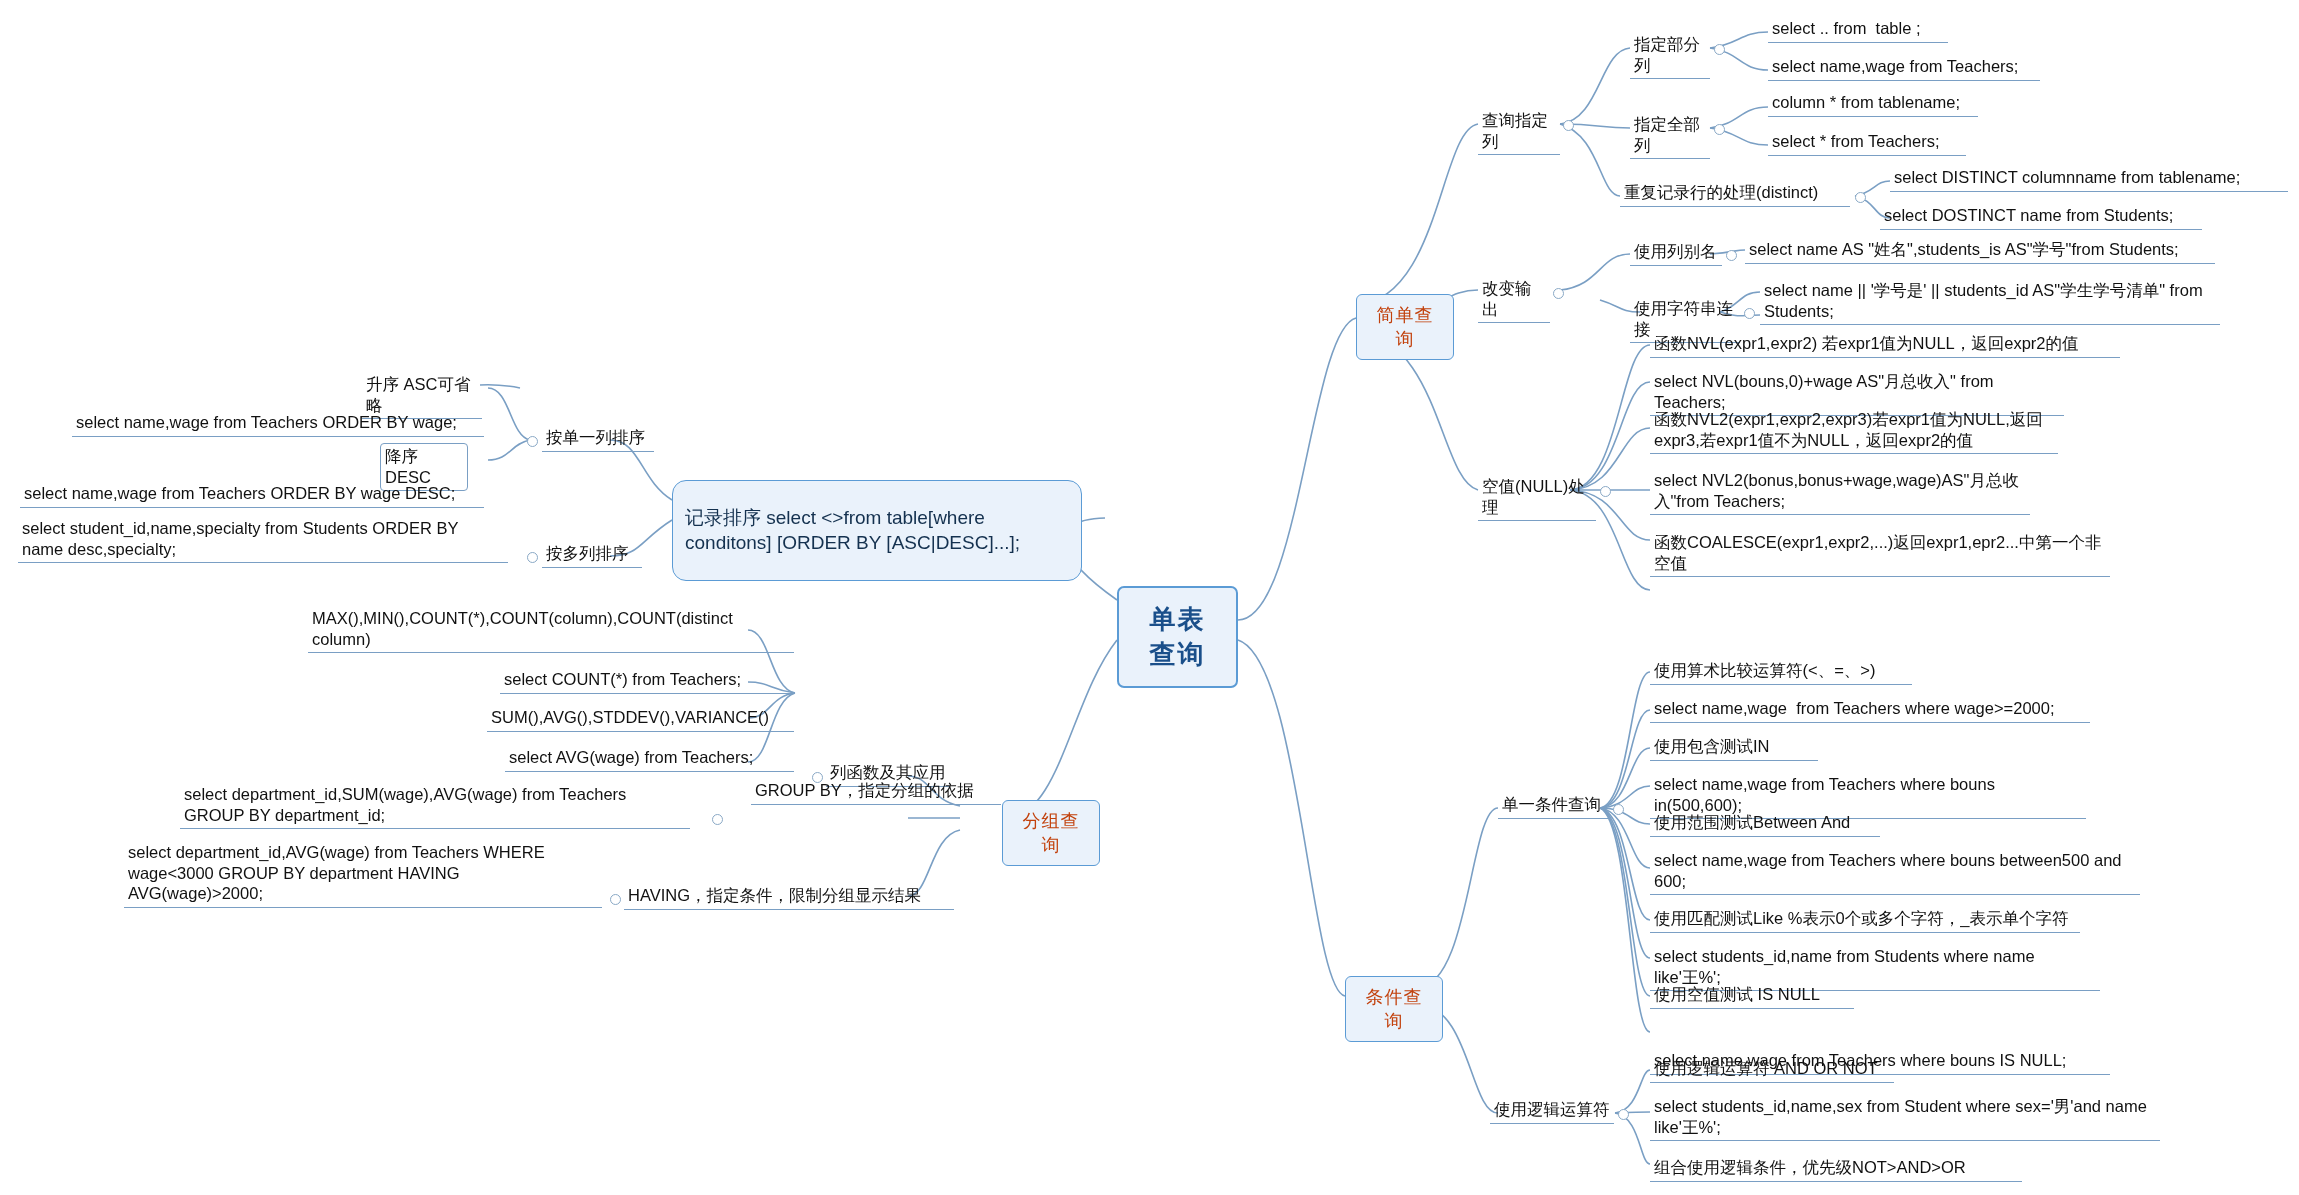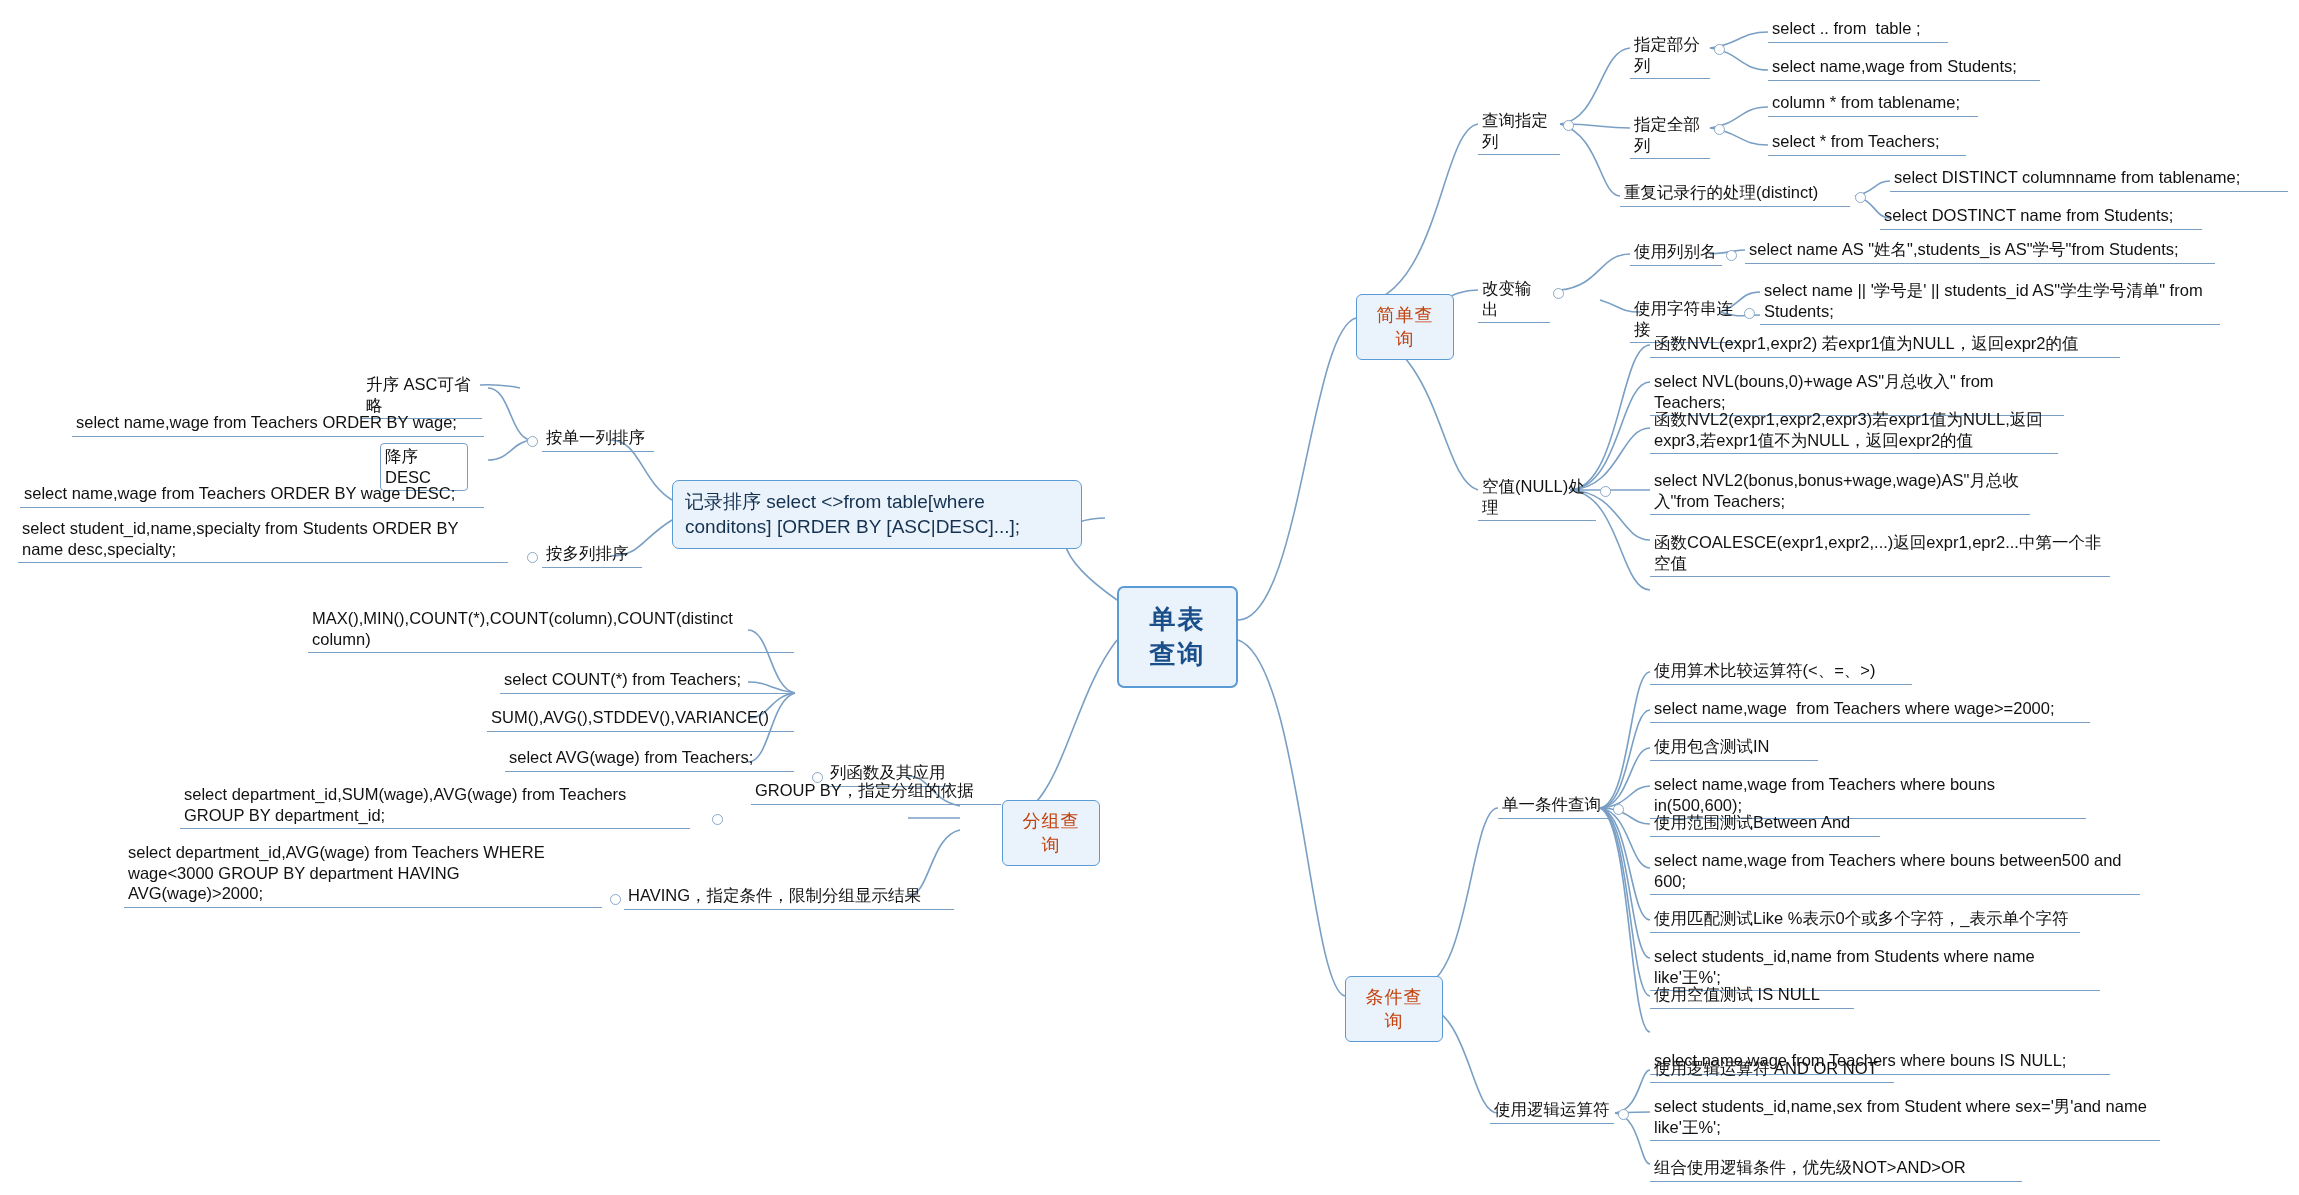--- a/index.html
+++ b/index.html
@@ -38,25 +38,25 @@
     border-radius:6px;
     background:#eaf2fb;
     color:#c2410c;
     font-size:18px;
     text-align:center;
     padding:8px 12px;
     letter-spacing:1px;
   }
   .topicbox{
     border:1.4px solid #5b9bd5;
-    border-radius:7px;
+    border-radius:14px;
     background:#eaf2fb;
     color:#14314f;
     font-size:19px;
-    padding:9px 12px;
+    padding:25px 12px;
     line-height:1.3;
   }
   .dot{
     position:absolute;
     width:9px;height:9px;border-radius:50%;
     border:1.3px solid #8aa9c6;background:#ffffff;
   }
 </style>
 </head>
 <body>
@@ -144,21 +144,21 @@
   <div class="node topicbox" style="left:672px;top:480px;width:410px;">记录排序    select &lt;&gt;from table[where conditons] [ORDER BY [ASC|DESC]...];</div>
   <div class="node branch" style="left:1002px;top:800px;width:98px;">分组查询</div>
   <div class="node branch" style="left:1345px;top:976px;width:98px;">条件查询</div>
 
   <div class="node leaf" style="left:1478px;top:108px;width:82px;">查询指定列</div>
   <span class="dot" style="left:1563px;top:120px;"></span>
 
   <div class="node leaf" style="left:1630px;top:32px;width:80px;">指定部分列</div>
   <span class="dot" style="left:1714px;top:44px;"></span>
   <div class="node leaf" style="left:1768px;top:16px;width:180px;">select .. from  table ;</div>
-  <div class="node leaf" style="left:1768px;top:54px;width:272px;">select name,wage from Students;</div>
+  <div class="node leaf" style="left:1768px;top:54px;width:272px;">select name,wage from Teachers;</div>
 
   <div class="node leaf" style="left:1630px;top:112px;width:80px;">指定全部列</div>
   <span class="dot" style="left:1714px;top:124px;"></span>
   <div class="node leaf" style="left:1768px;top:90px;width:210px;">column * from tablename;</div>
   <div class="node leaf" style="left:1768px;top:129px;width:198px;">select * from Teachers;</div>
 
   <div class="node leaf" style="left:1620px;top:180px;width:230px;">重复记录行的处理(distinct)</div>
   <span class="dot" style="left:1855px;top:192px;"></span>
   <div class="node leaf" style="left:1890px;top:165px;width:398px;">select DISTINCT columnname from tablename;</div>
   <div class="node leaf" style="left:1880px;top:203px;width:322px;">select DOSTINCT name from Students;</div>

